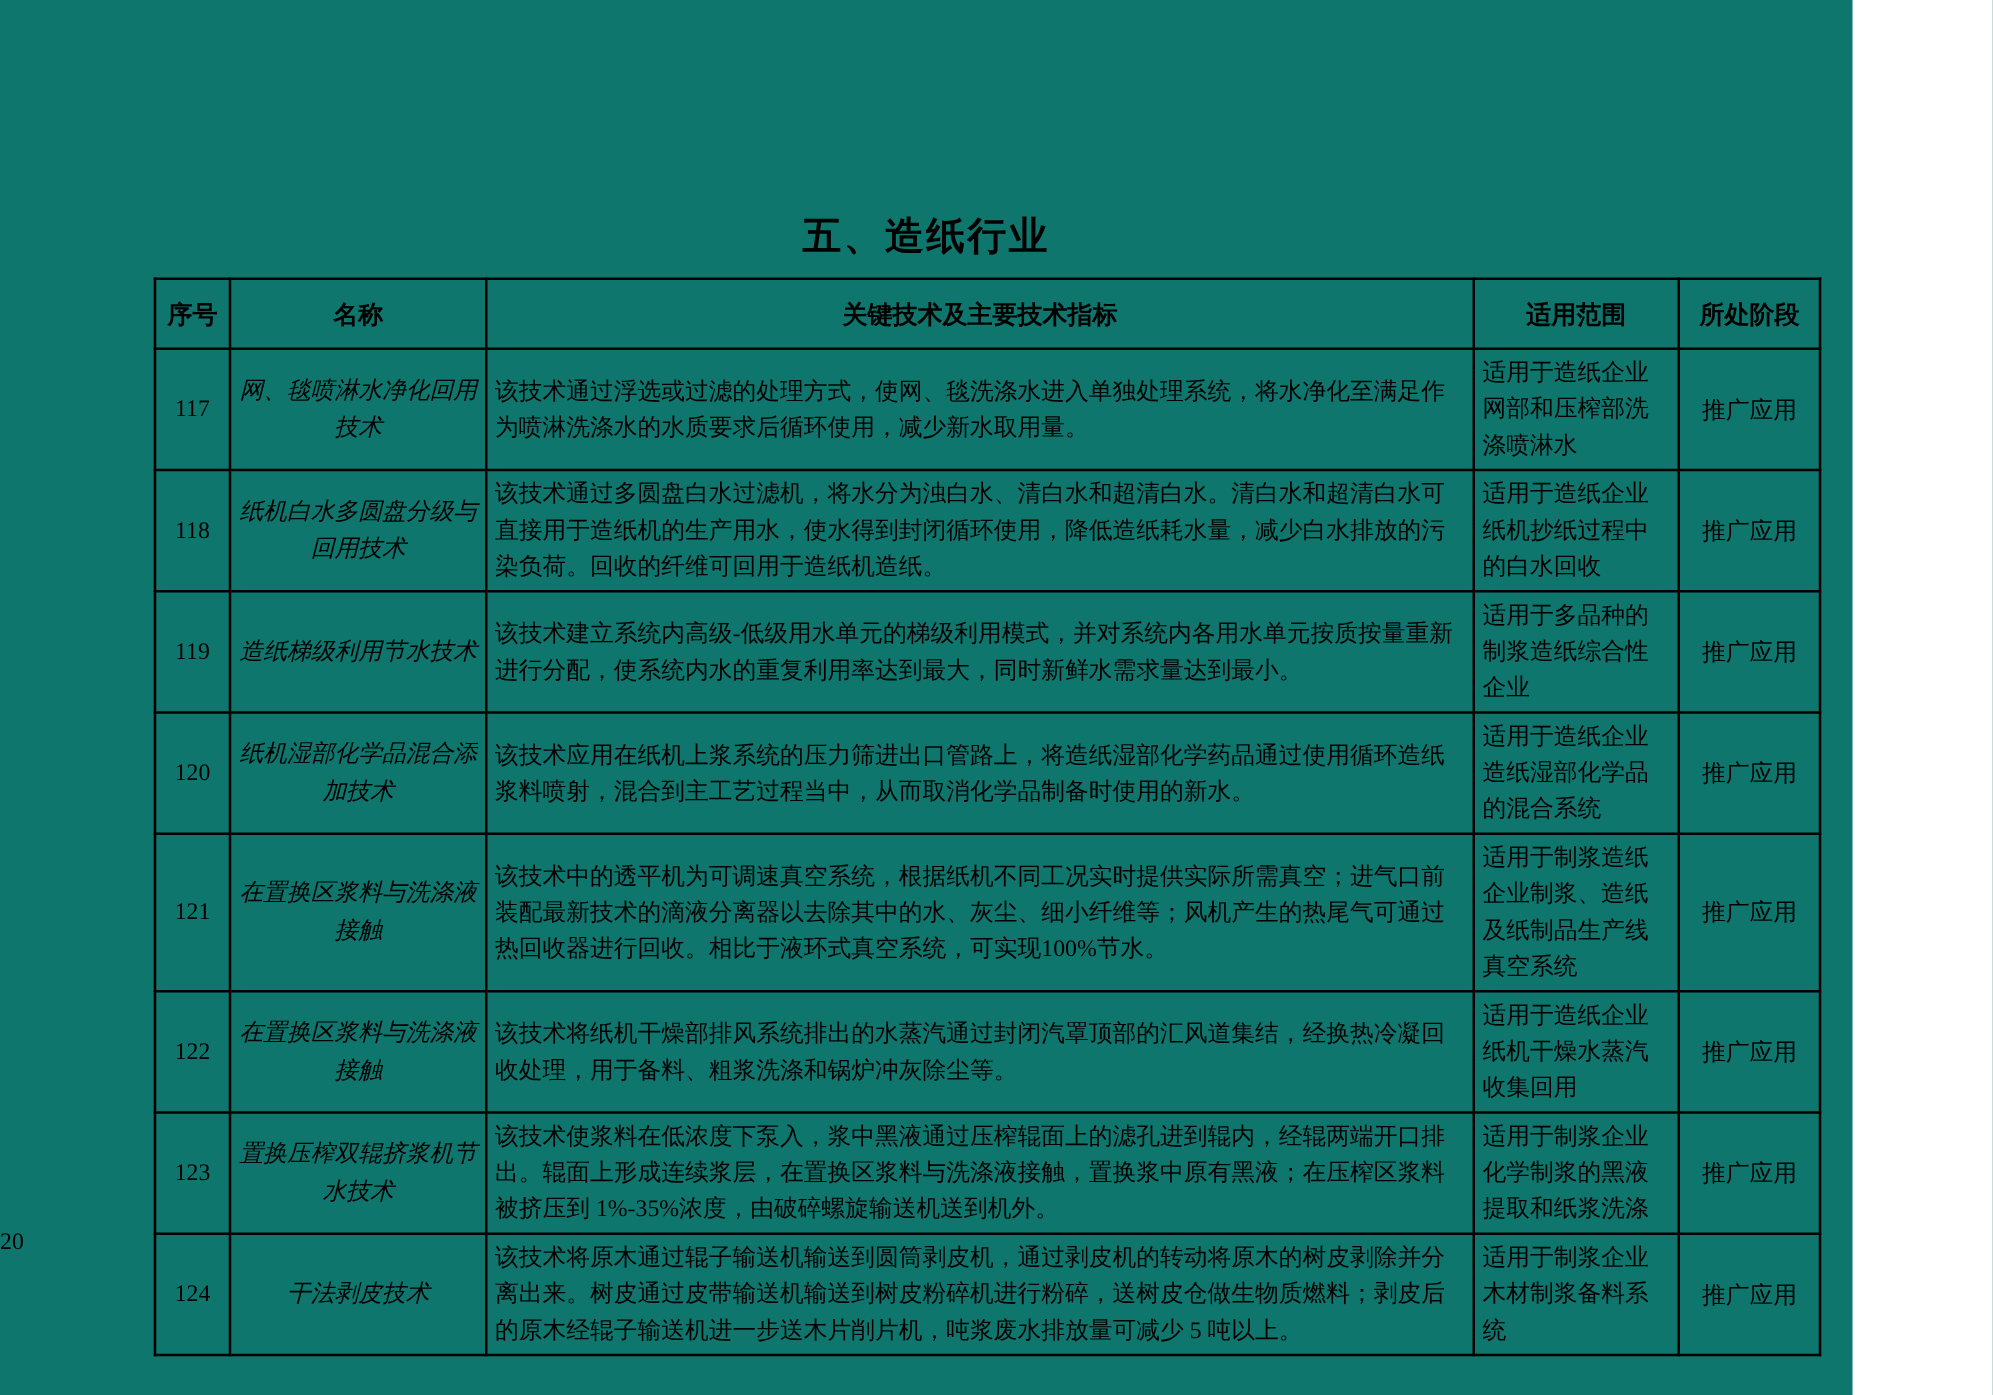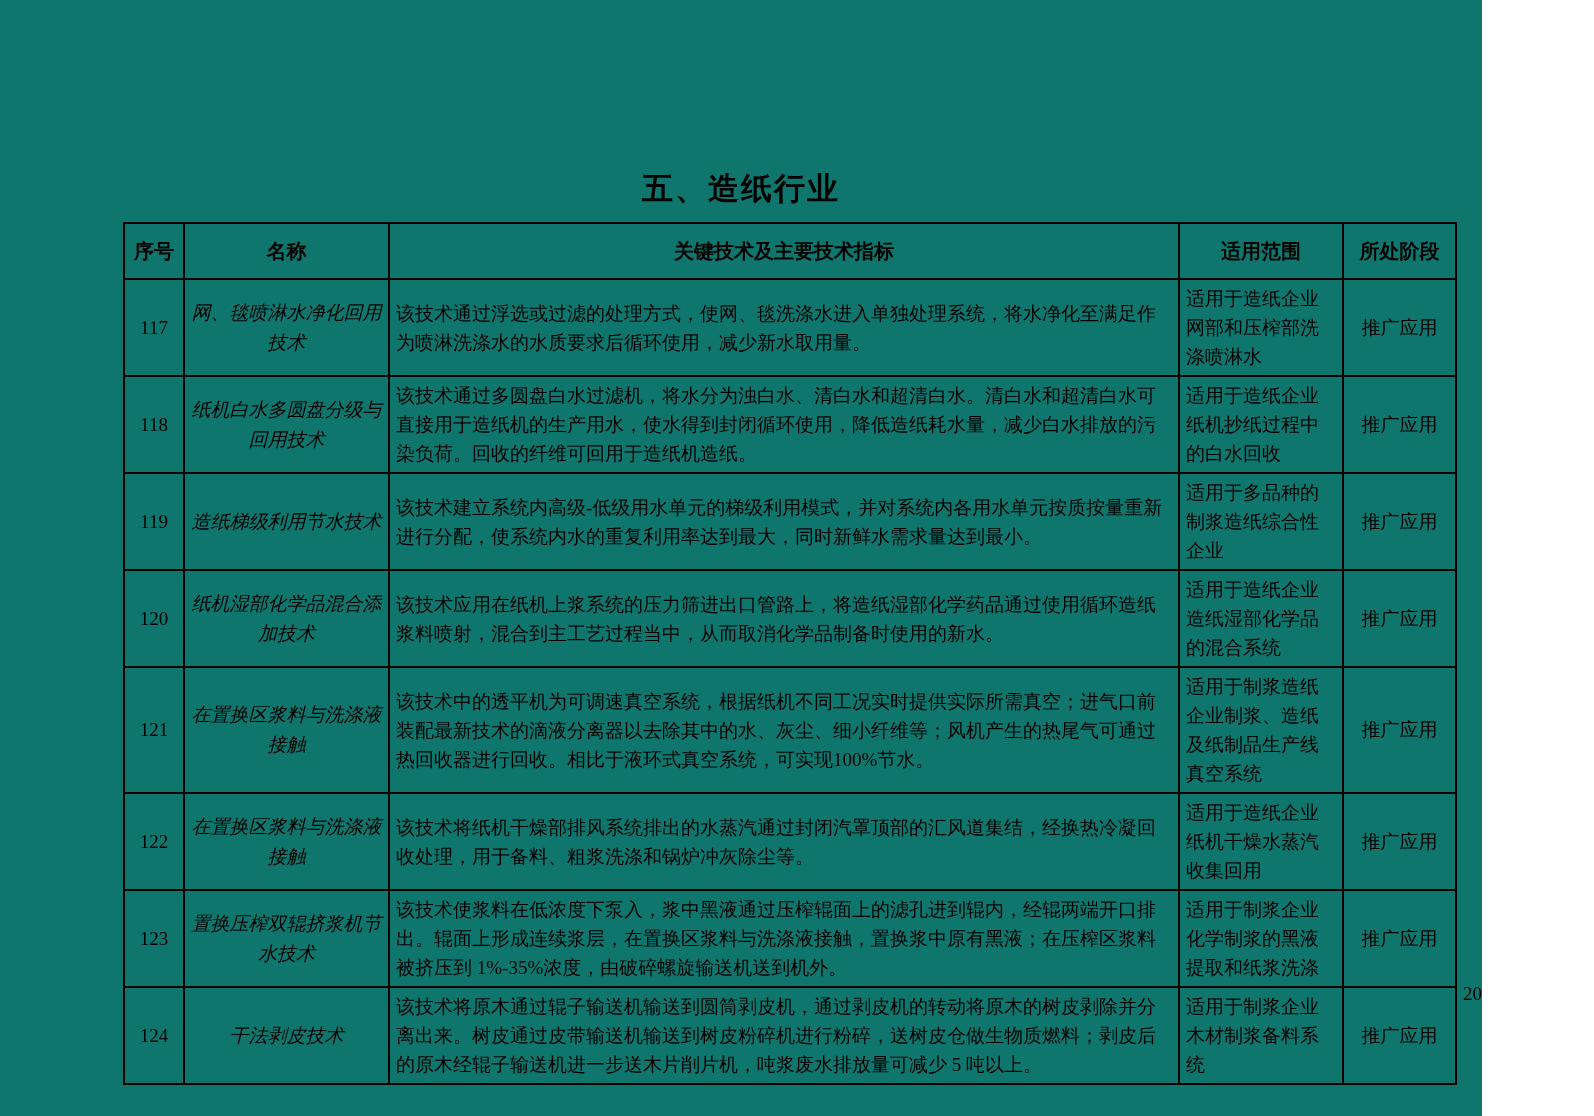--- a/index.html
+++ b/index.html
@@ -80,21 +80,21 @@
   tr.r-120 { height: 74px; }
   tr.r-121 { height: 108px; }
   tr.r-122 { height: 80px; }
   tr.r-123 { height: 86px; }
   tr.r-124 { height: 89px; }
   .page-number {
     position: absolute;
     top: 983px;
     left: 0;
     width: 100%;
-    text-align: right;
+    text-align: left;
     font-size: 19px;
   }
 </style>
 </head>
 <body>
 
 <div class="page">
 
   <div class="doc-title">五、造纸行业</div>
 

